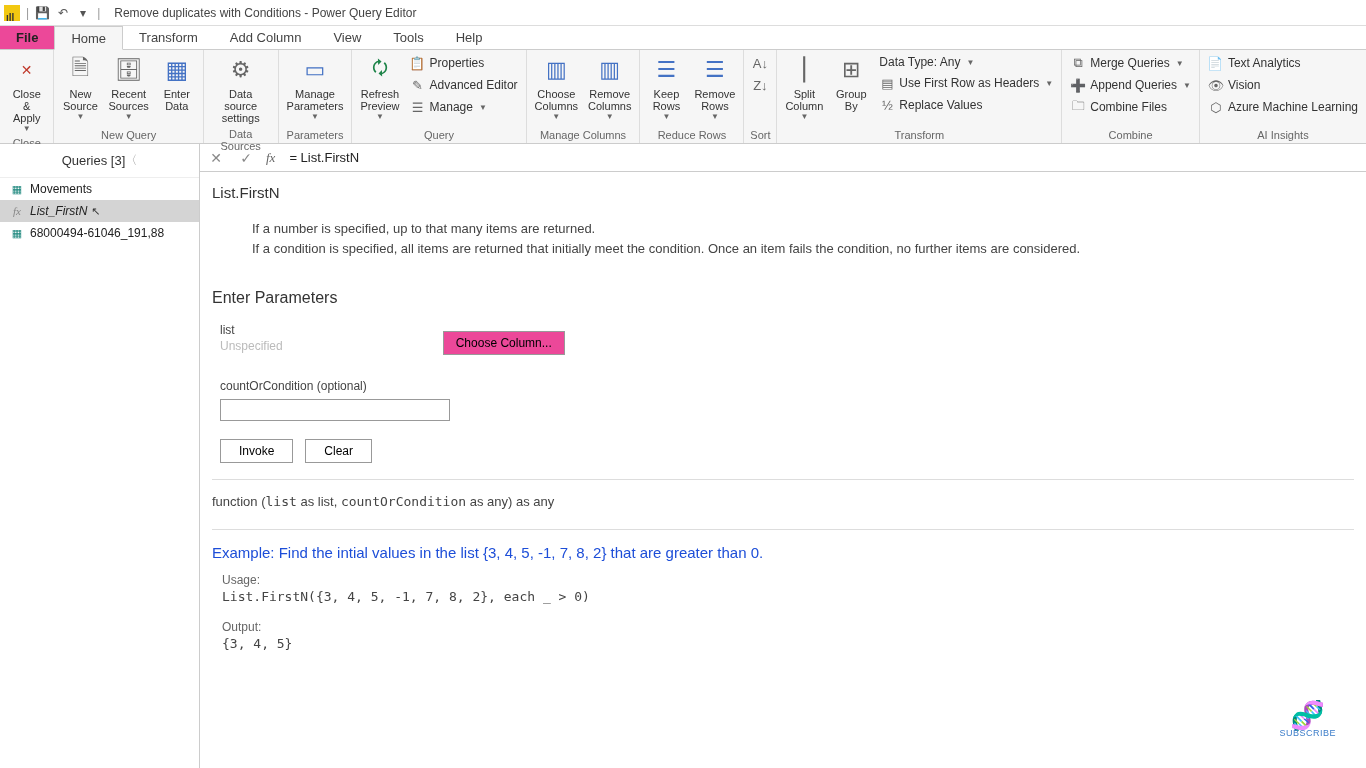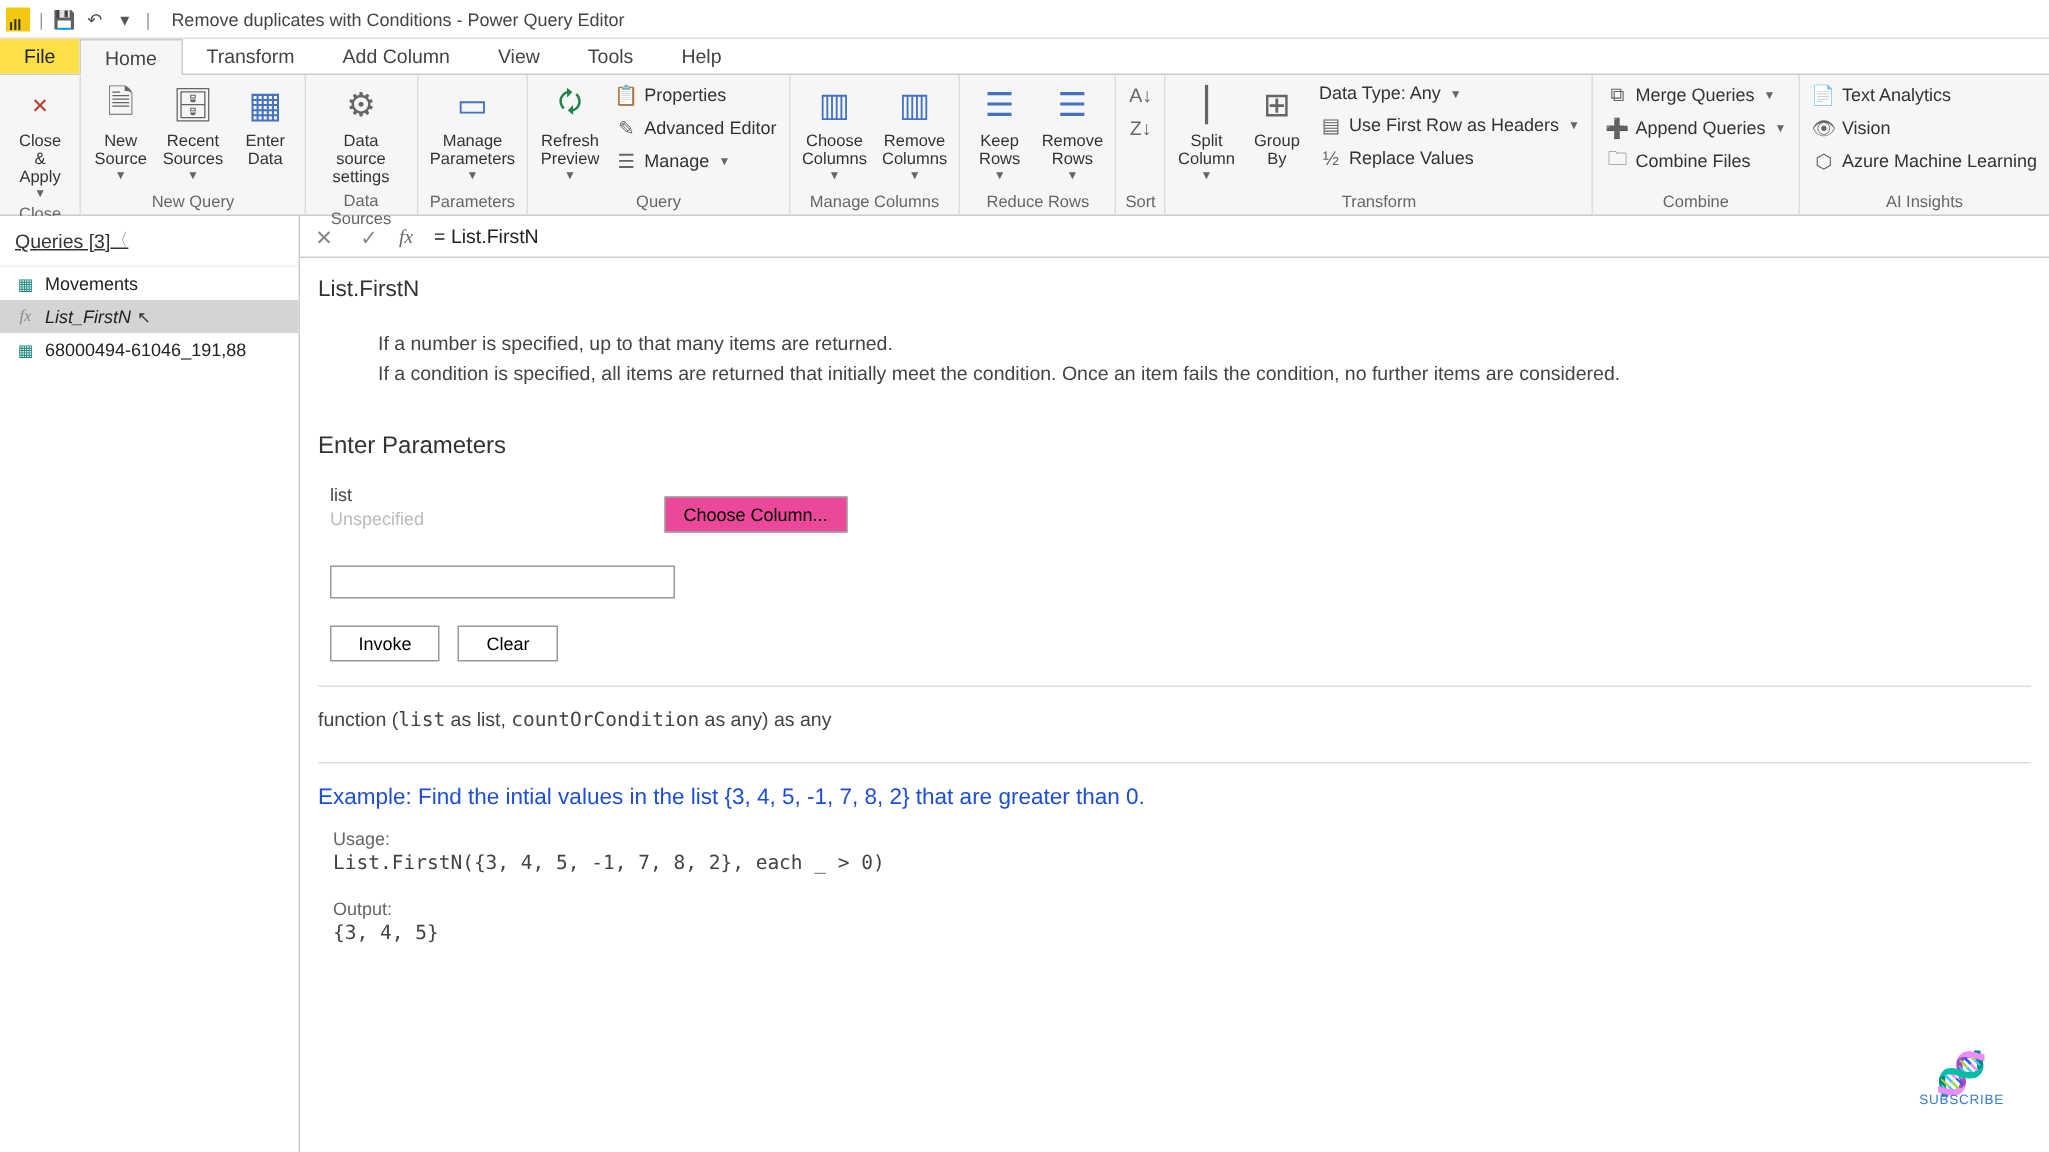--- a/index.html
+++ b/index.html
@@ -9,21 +9,21 @@
 .titlebar { height: 26px; background: #fff; border-bottom: 1px solid #ddd; display: flex; align-items: center; padding: 0 4px; gap: 4px; }
 .titlebar .app-icon { width: 16px; height: 16px; background: #f2c811; position: relative; }
 .titlebar .app-icon::after { content: "ıll"; position: absolute; left: 2px; bottom: -2px; font-size: 10px; font-weight: bold; color: #333; }
 .titlebar .sep { color: #999; margin: 0 2px; }
 .titlebar .qat-icon { width: 16px; height: 16px; display: flex; align-items: center; justify-content: center; color: #555; }
 .titlebar .title { margin-left: 8px; color: #444; font-size: 12px; }
 
 
 .ribbon-tabs { height: 24px; background: #fff; display: flex; align-items: stretch; border-bottom: 1px solid #ccc; }
 .ribbon-tabs .tab { padding: 0 16px; display: flex; align-items: center; font-size: 13px; color: #444; cursor: pointer; }
-.ribbon-tabs .tab.file { background: #fde047; color: #222; font-weight: normal; }
+.ribbon-tabs .tab.file { background: #ec4899; color: #222; font-weight: bold; }
 .ribbon-tabs .tab.active { background: #f6f6f6; border: 1px solid #ccc; border-bottom: 1px solid #f6f6f6; margin-bottom: -1px; }
 
 
 .ribbon { height: 94px; background: #f6f6f6; border-bottom: 1px solid #ccc; display: flex; }
 .ribbon-group { display: flex; flex-direction: column; border-right: 1px solid #ddd; padding: 2px 4px 0; }
 .ribbon-group-body { flex: 1; display: flex; align-items: flex-start; gap: 2px; }
 .ribbon-group-label { text-align: center; font-size: 11px; color: #666; padding: 2px 0; }
 .rbtn { display: flex; flex-direction: column; align-items: center; justify-content: flex-start; padding: 2px 4px; min-width: 44px; cursor: pointer; border-radius: 2px; }
 .rbtn .ic { width: 32px; height: 32px; display: flex; align-items: center; justify-content: center; font-size: 22px; color: #666; }
 .rbtn .lbl { font-size: 11px; text-align: center; line-height: 12px; color: #333; margin-top: 2px; white-space: pre-line; }
@@ -31,21 +31,21 @@
 .rstack { display: flex; flex-direction: column; gap: 4px; justify-content: flex-start; padding-top: 2px; }
 .rmini { display: flex; align-items: center; gap: 4px; padding: 1px 4px; cursor: pointer; font-size: 12px; color: #333; white-space: nowrap; }
 .rmini .ic { width: 16px; height: 16px; display: flex; align-items: center; justify-content: center; font-size: 13px; color: #666; }
 .rmini .drop { font-size: 8px; color: #666; margin-left: 2px; }
 
 
 .content { display: flex; height: calc(768px - 26px - 24px - 94px); }
 
 
 .queries { width: 200px; border-right: 1px solid #ccc; background: #fff; display: flex; flex-direction: column; }
-.queries-header { padding: 8px 10px; font-size: 13px; color: #333; display: flex; justify-content: flex-start; align-items: center; border-bottom: 1px solid #eee; text-decoration: underline; }
+.queries-header { padding: 8px 10px; font-size: 13px; color: #333; display: flex; justify-content: center; align-items: center; border-bottom: 1px solid #eee; }
 .queries-header .collapse { font-size: 12px; color: #999; cursor: pointer; }
 .query-item { padding: 4px 10px; display: flex; align-items: center; gap: 6px; font-size: 12px; cursor: pointer; }
 .query-item.selected { background: #d4d4d4; }
 .query-item .qic { width: 14px; height: 14px; display: inline-flex; align-items: center; justify-content: center; font-size: 11px; }
 .qic.table { color: #19857b; }
 .qic.fx { color: #888; font-style: italic; font-family: serif; }
 
 
 .main { flex: 1; display: flex; flex-direction: column; overflow: hidden; }
 .formula-bar { height: 28px; border-bottom: 1px solid #ccc; display: flex; align-items: center; padding: 0 6px; gap: 10px; }
@@ -379,20 +379,21 @@
       <div class="param-row">
         <div>
           <div class="param-label">list</div>
           <div class="param-placeholder">Unspecified</div>
         </div>
         <button class="choose-col-btn">Choose Column...</button>
       </div>
 
       <div style="height:18px"></div>
 
+      <div class="param-label" style="margin-left:8px">countOrCondition (optional)</div>
       <input class="param-input" type="text" style="">
 
       <div class="btn-row">
         <button>Invoke</button>
         <button>Clear</button>
       </div>
 
       <div class="divider"></div>
 
       <div class="sig">

